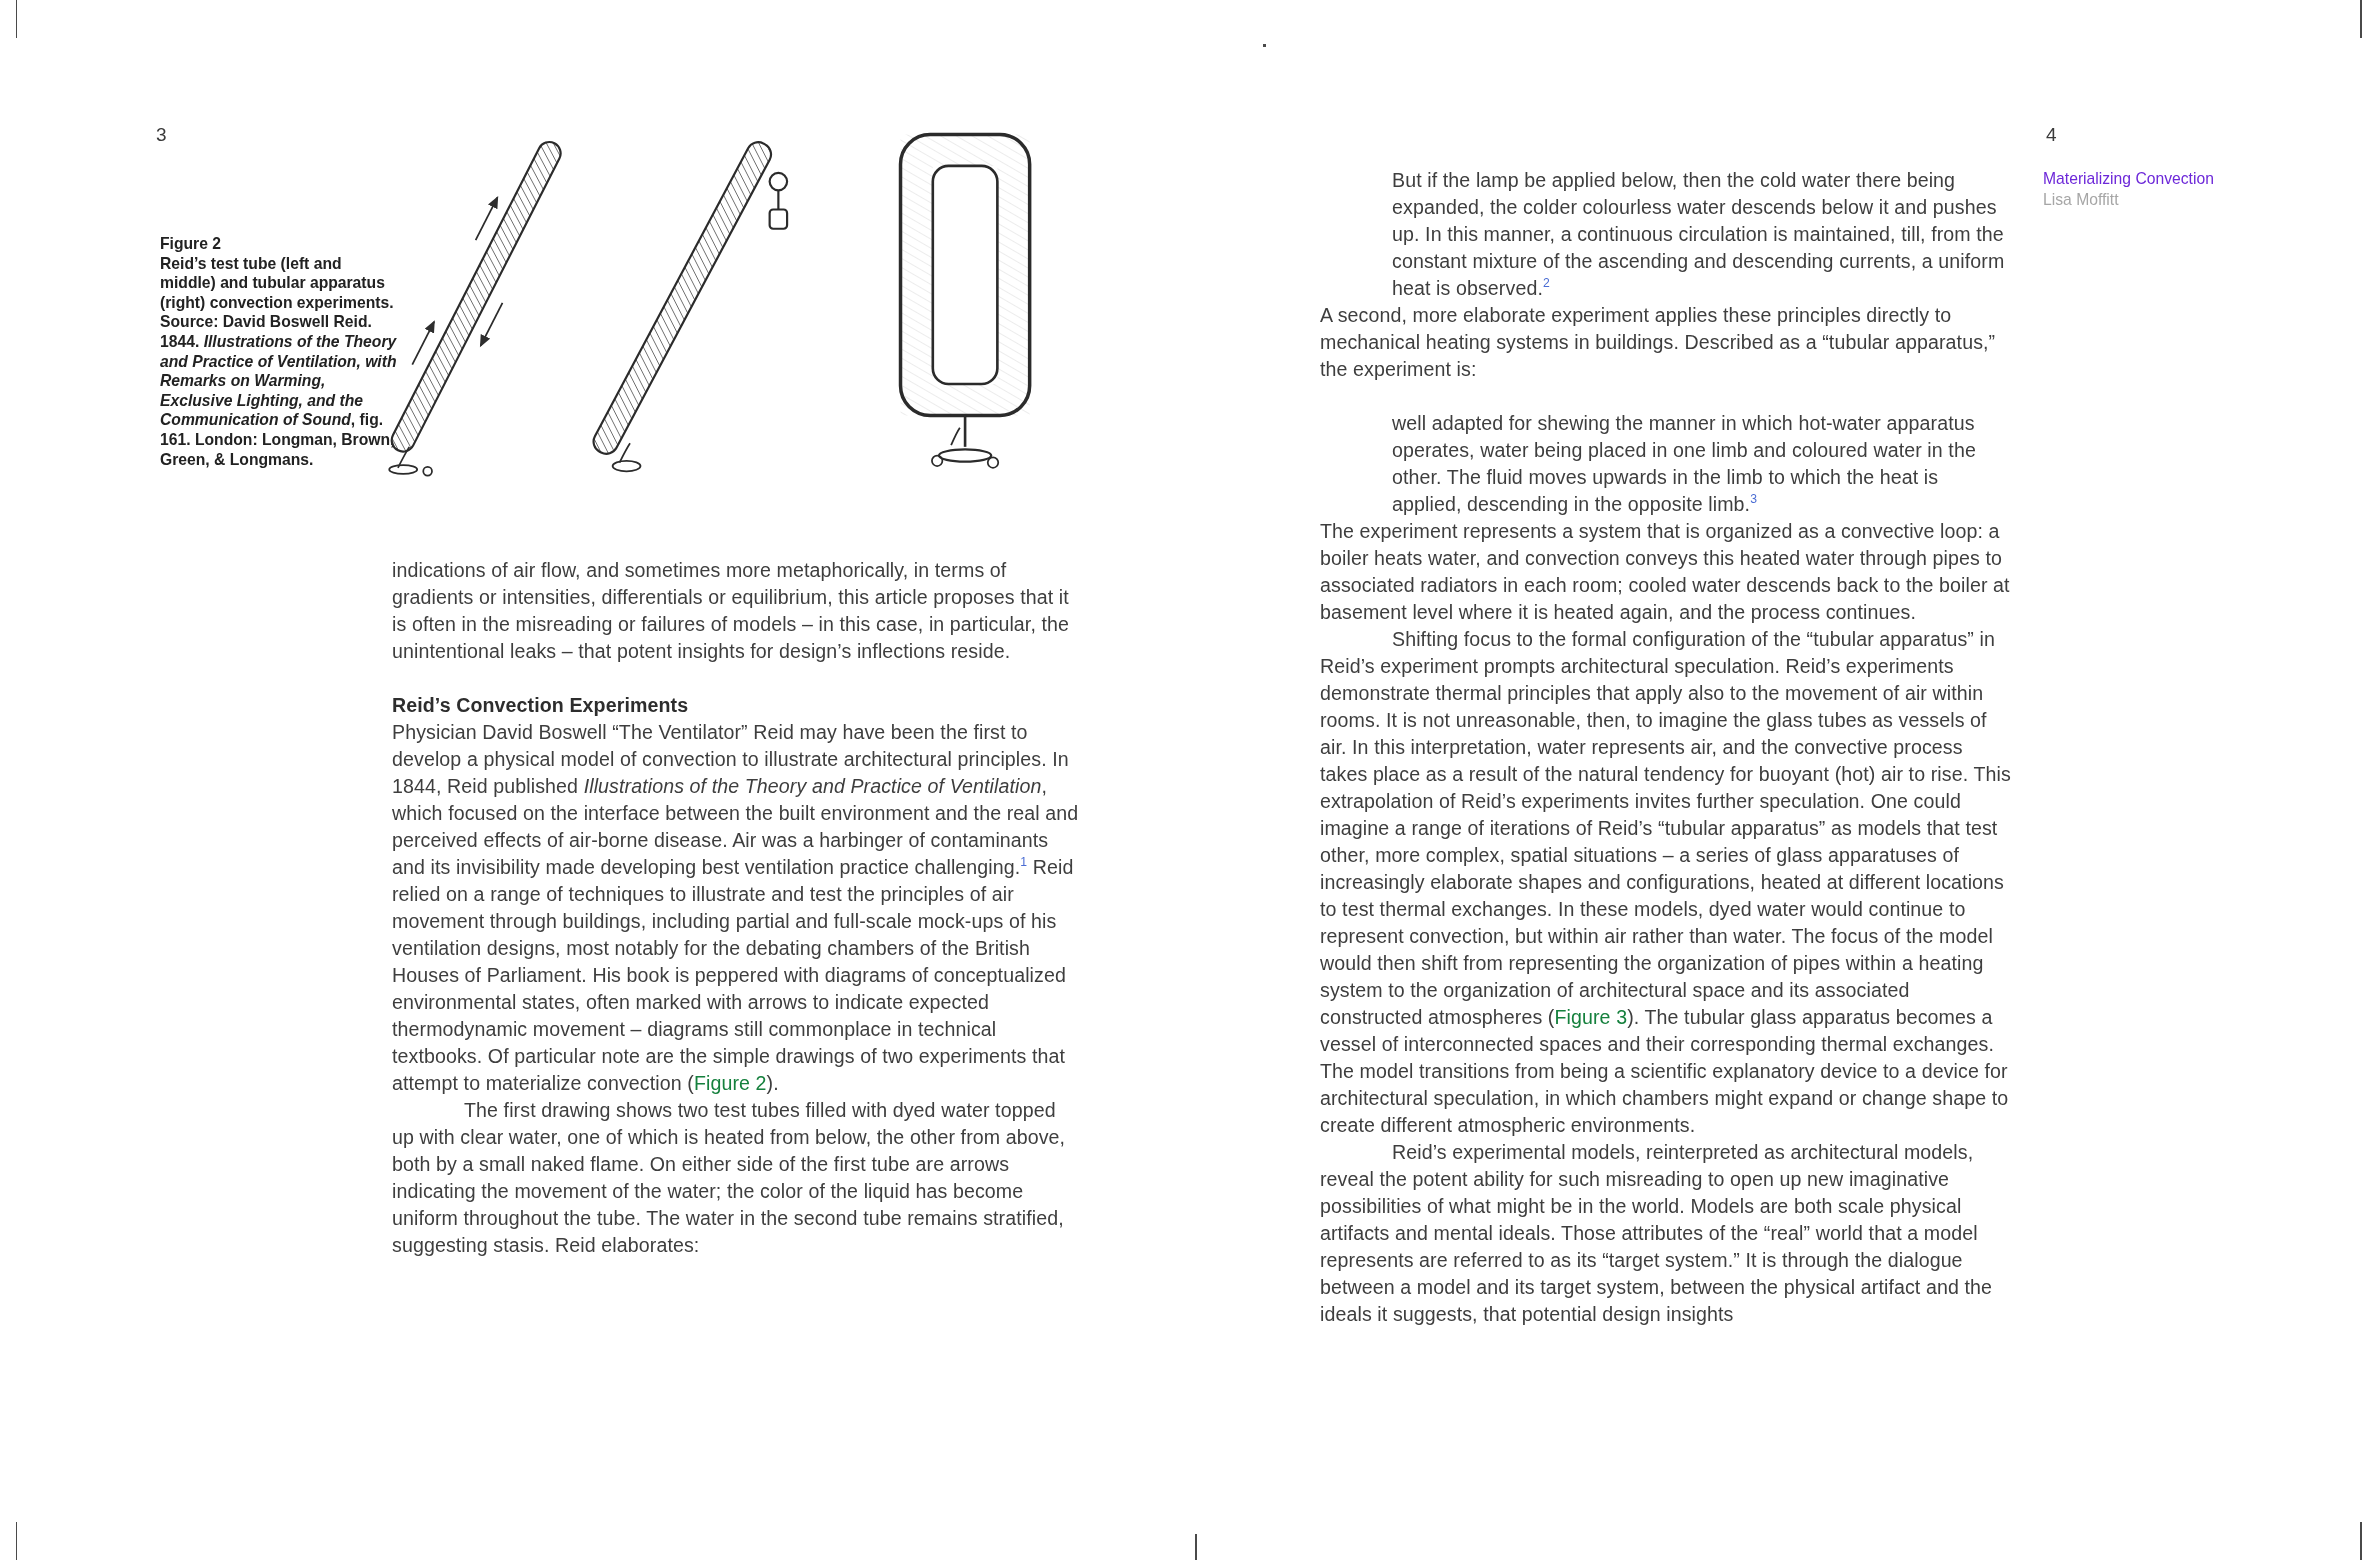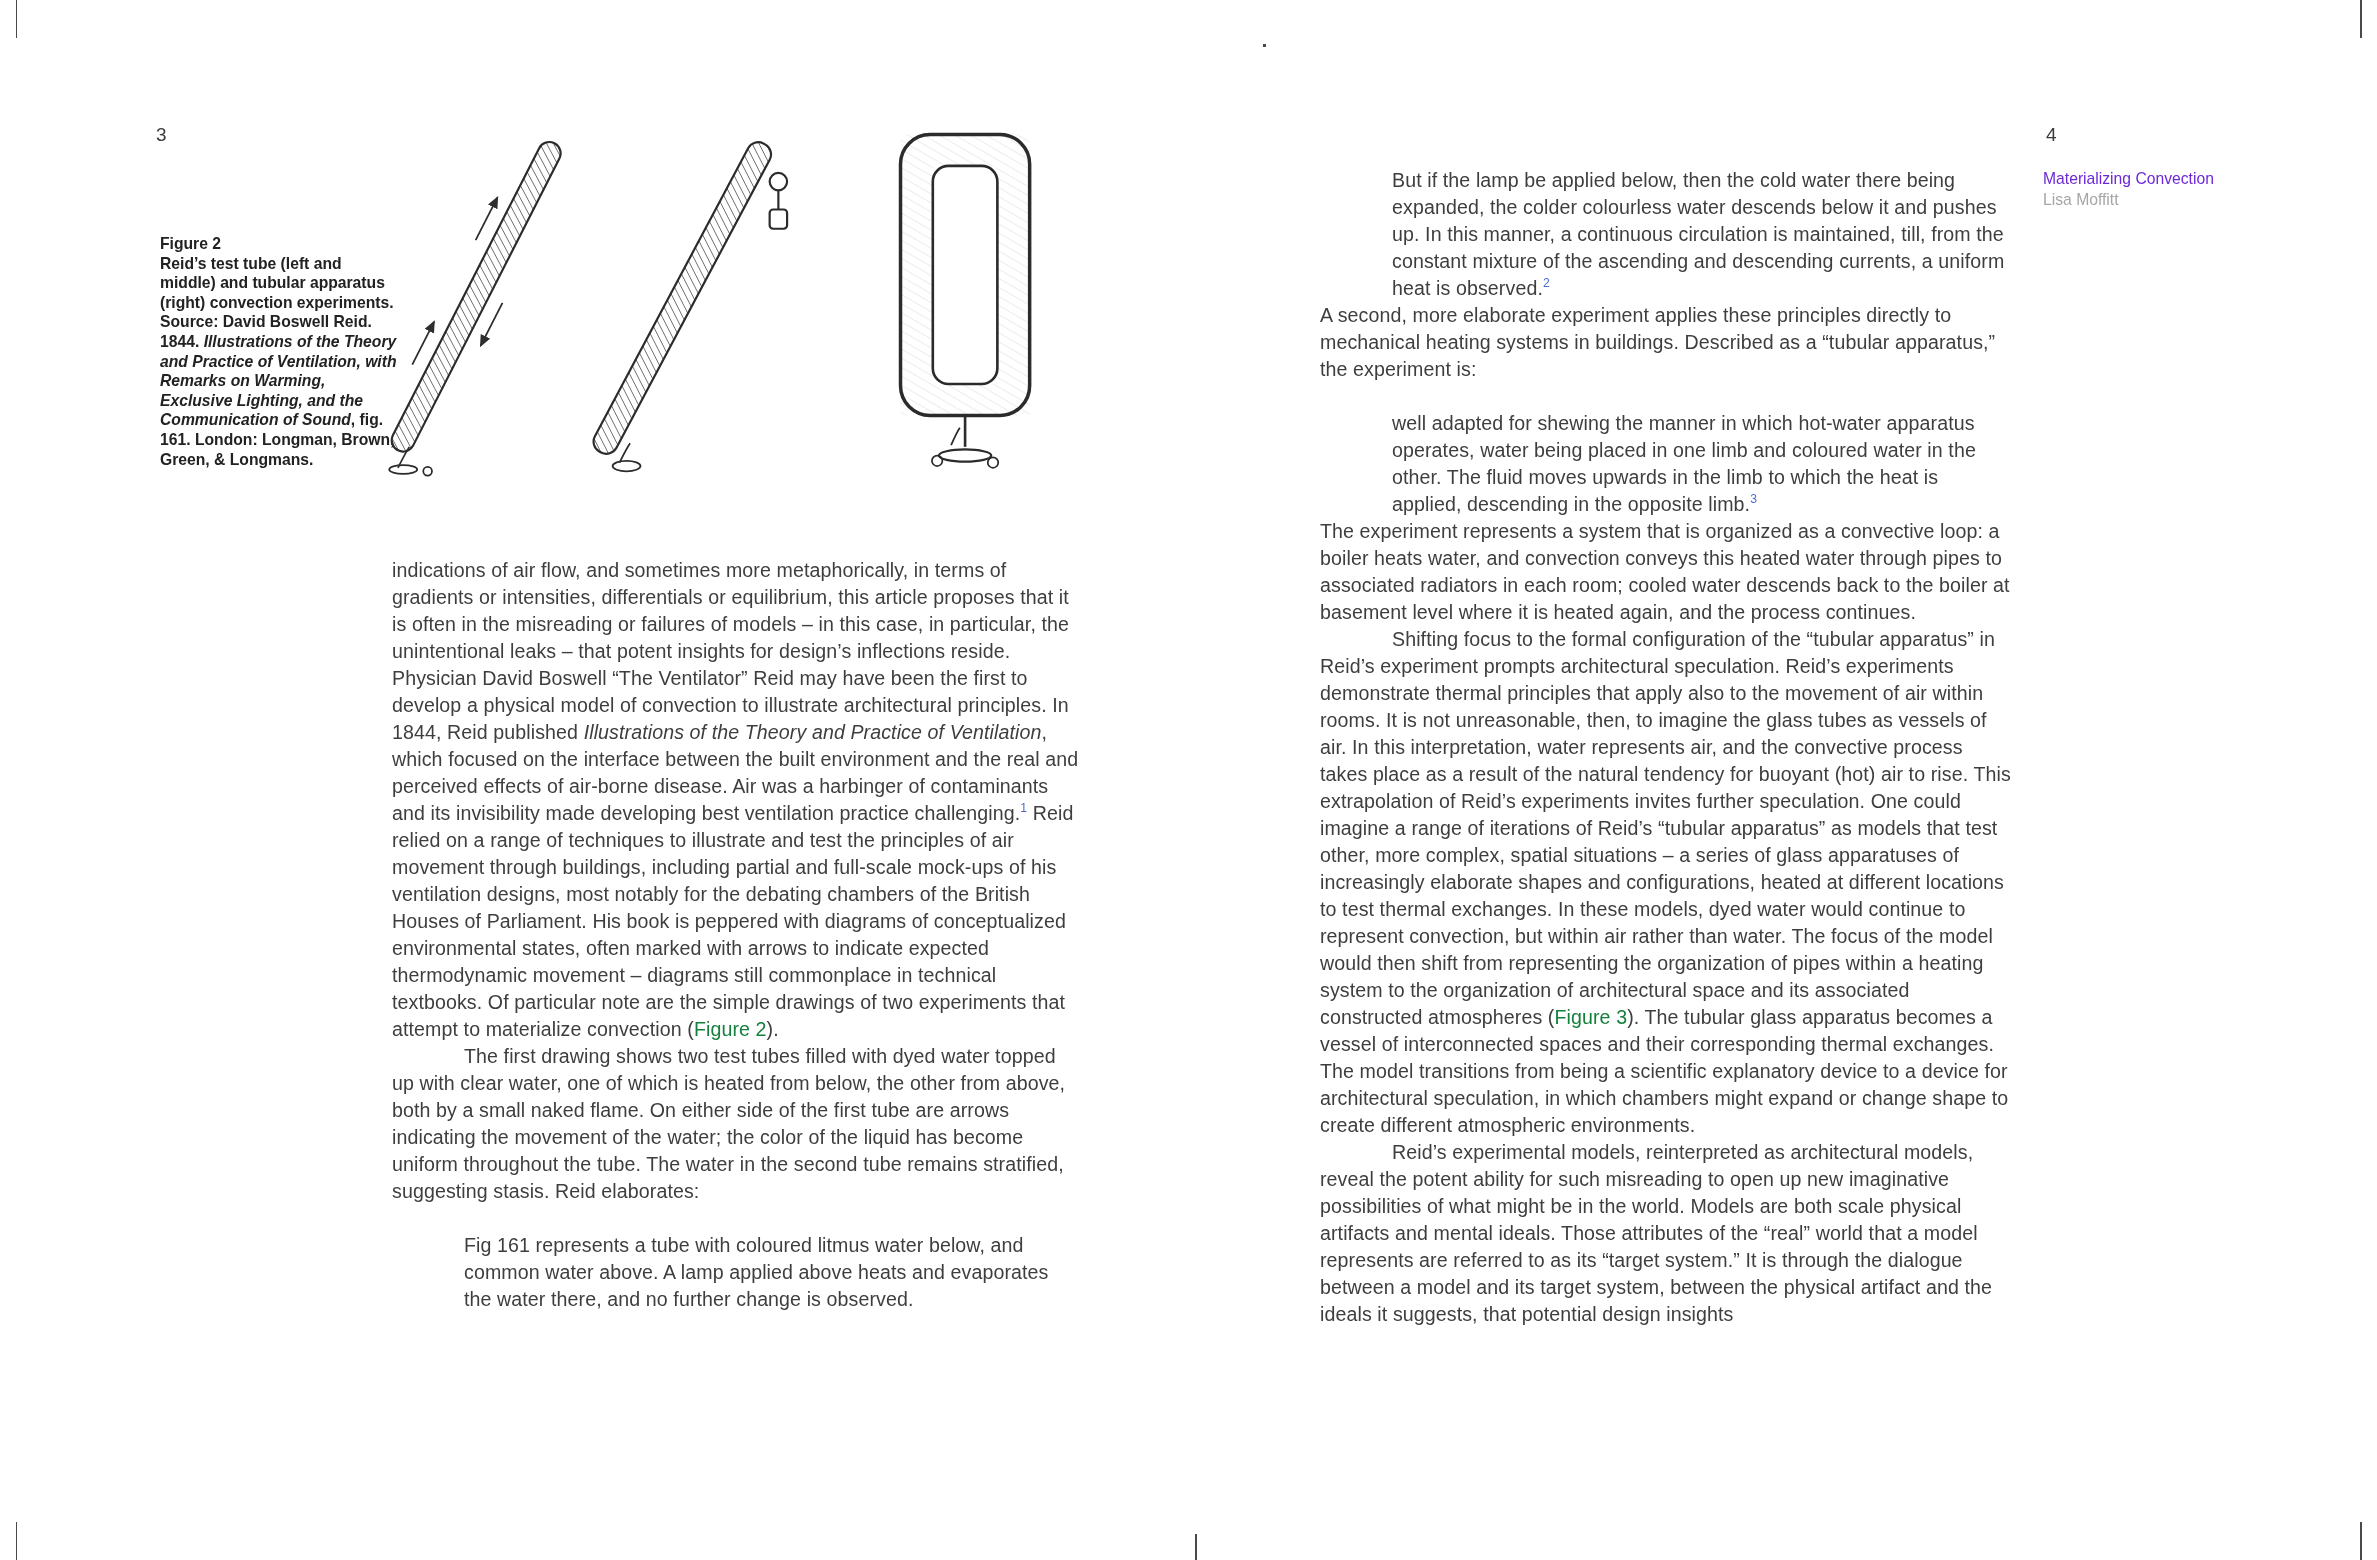--- a/index.html
+++ b/index.html
@@ -104,23 +104,23 @@
         <ellipse cx="666" cy="382" rx="30" ry="7" fill="none" stroke="#2b2b2b" stroke-width="2.5"></ellipse>
         <circle cx="634" cy="388" r="6" fill="none" stroke="#2b2b2b" stroke-width="2"></circle>
         <circle cx="698" cy="390" r="6" fill="none" stroke="#2b2b2b" stroke-width="2"></circle>
         <path d="M650,370 q6,-14 10,-20" stroke="#2b2b2b" stroke-width="2" fill="none"></path>
       </g>
     </svg>
   </div>
 
   <div class="col col-left">
     <p>indications of air flow, and sometimes more metaphorically, in terms of gradients or intensities, differentials or equilibrium, this article proposes that it is often in the misreading or failures of models – in this case, in particular, the unintentional leaks – that potent insights for design’s inflections reside.</p>
+    <h3 class="sect">Reid’s Convection Experiments</h3>
     <p><span>Physician David Boswell “The Ventilator” Reid may have been the first to develop a physical model of convection to illustrate architectural principles. In 1844, Reid published </span><span class="it">Illustrations of the Theory and Practice of Ventilation</span><span>, which focused on the interface between the built environment and the real and perceived effects of air-borne disease. Air was a harbinger of contaminants and its invisibility made developing best ventilation practice challenging.</span><sup class="fn">1</sup><span> Reid relied on a range of techniques to illustrate and test the principles of air movement through buildings, including partial and full-scale mock-ups of his ventilation designs, most notably for the debating chambers of the British Houses of Parliament. His book is peppered with diagrams of conceptualized environmental states, often marked with arrows to indicate expected thermodynamic movement – diagrams still commonplace in technical textbooks. Of particular note are the simple drawings of two experiments that attempt to materialize convection (</span><a class="figlink">Figure 2</a><span>).</span></p>
     <p class="indent">The first drawing shows two test tubes filled with dyed water topped up with clear water, one of which is heated from below, the other from above, both by a small naked flame. On either side of the first tube are arrows indicating the movement of the water; the color of the liquid has become uniform throughout the tube. The water in the second tube remains stratified, suggesting stasis. Reid elaborates:</p>
-    <div class="quote mt">Fig 161 represents a tube with coloured litmus water below, and common water above. A lamp applied above heats and evaporates the water there, and no further change is observed.</div>
   </div>
 
 </div>
 
 <div>
 
   <div class="pagenum" style="left:2046px;top:124px;">4</div>
 
   <div class="running">
     <div class="rt">Materializing Convection</div>

